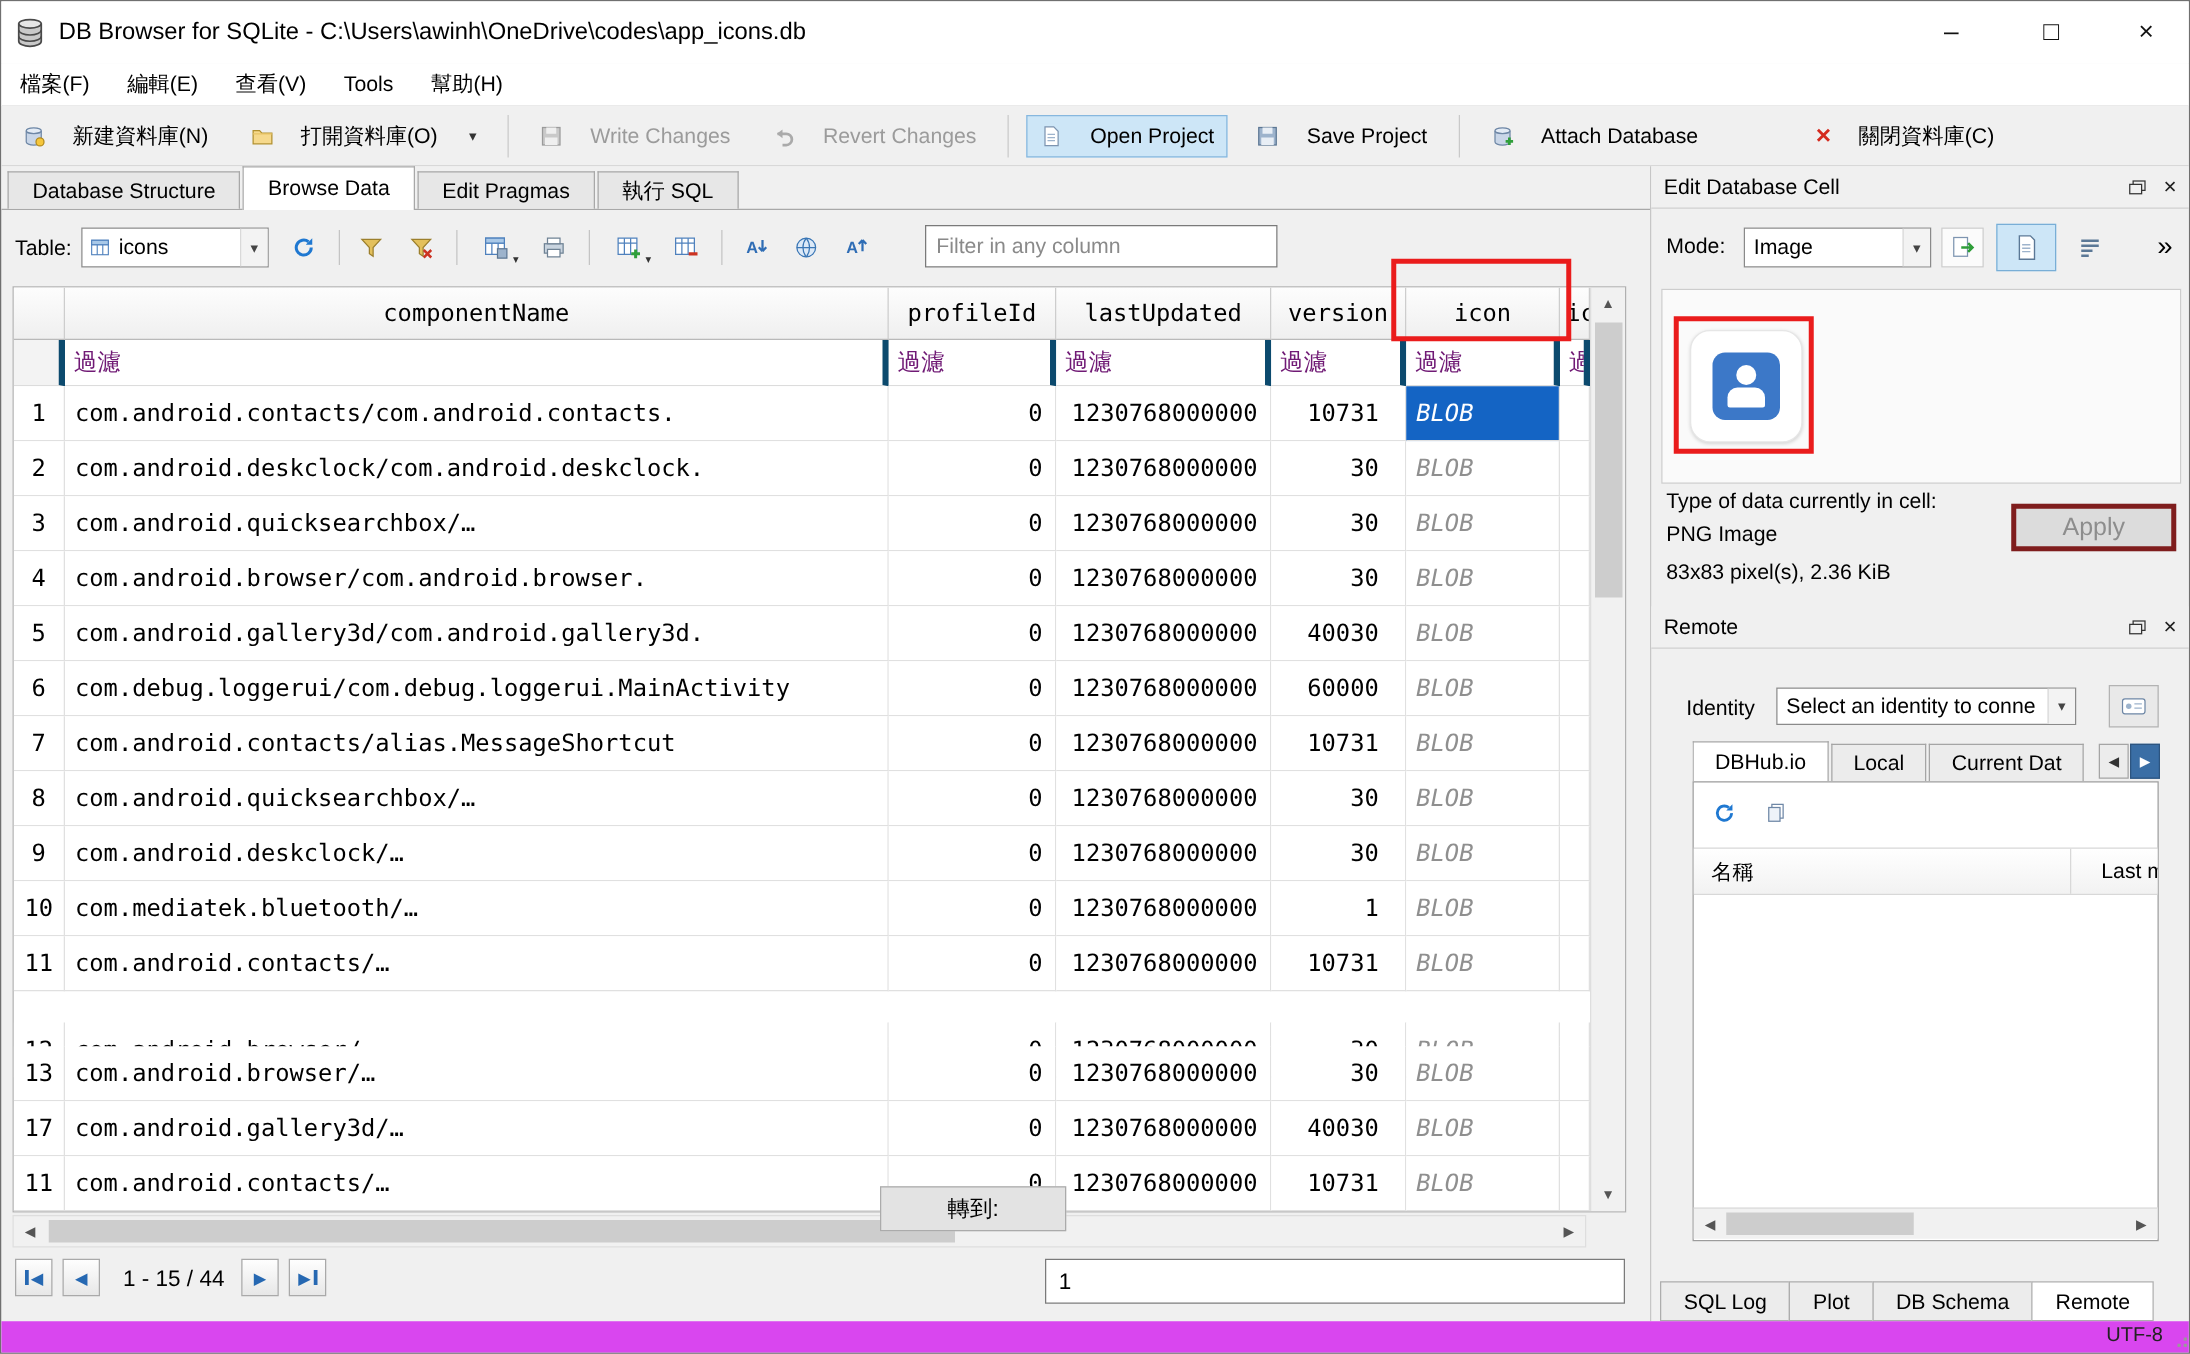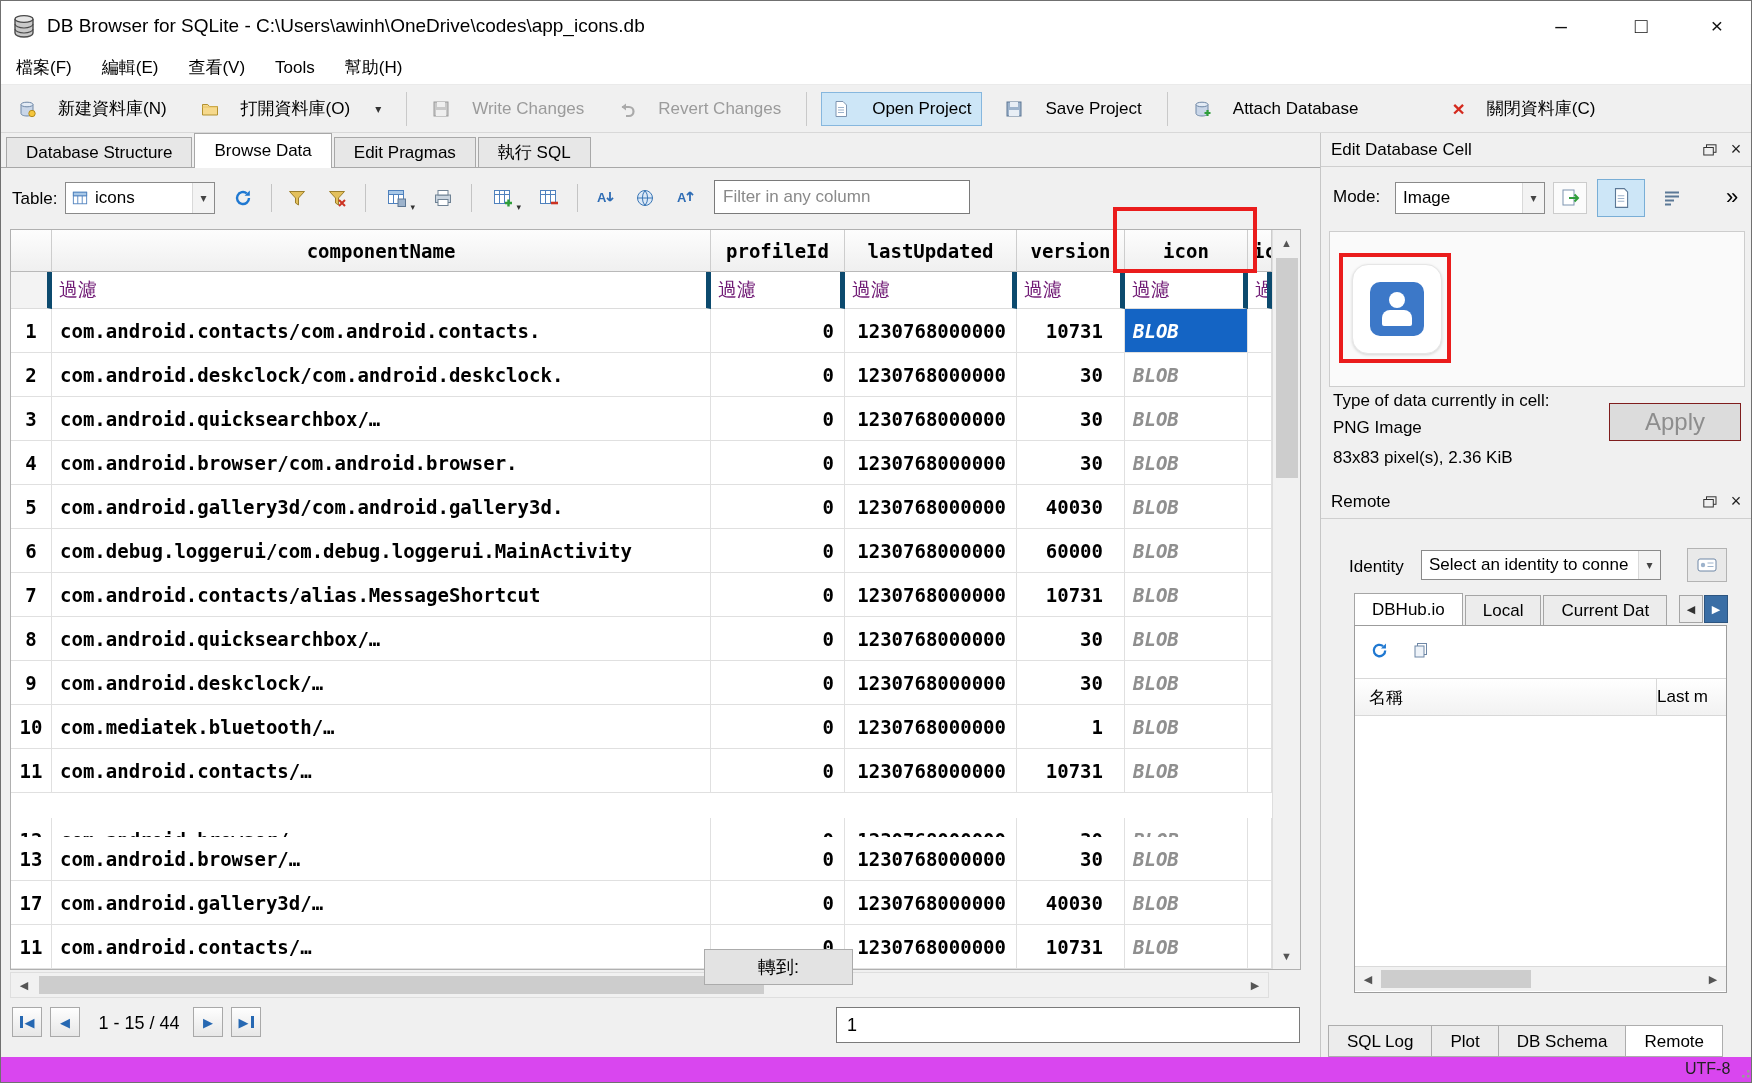--- a/index.html
+++ b/index.html
@@ -32,21 +32,21 @@
   .combo .txt{flex:1;padding-left:7px;white-space:nowrap;overflow:hidden}
   .combo .arrow{width:22px;height:100%;display:flex;align-items:center;justify-content:center;font-size:12px;color:#444;background:#f3f3f3;border-left:1px solid #d9d9d9}
   .icon-btn{display:flex;align-items:center;justify-content:center;background:transparent;border:1px solid transparent;position:absolute}
   .icon-btn.framed{background:#fbfbfb;border-color:#cccccc}
   .vsep{width:1px;background:#c4c4c4;position:absolute}
   .mini-arrow{position:absolute;right:1px;bottom:1px;font-size:9px;color:#333;line-height:9px}
   .filter-input{position:absolute;border:1px solid #7a7a7a;background:#fff;padding-left:8px;font-size:17px;font-family:"Liberation Sans",sans-serif;color:#222}
   .filter-input::placeholder{color:#8a8a8a}
   
   .table-wrap{left:9px;top:228px;width:1291px;height:741px;background:#fff;border:1px solid #b0b0b0;overflow:hidden}
-  .grow{position:absolute;left:0;display:flex;font-family:"DejaVu Sans Mono",monospace;font-weight:bold;font-size:19px}
+  .grow{position:absolute;left:0;display:flex;font-family:"DejaVu Sans Mono",monospace;font-weight:normal;font-size:19px}
   .hdr{top:0;height:42px;background:linear-gradient(#fdfdfd,#efefef)}
   .hdr .c{display:flex;align-items:center;justify-content:center;border-right:1px solid #cdcdcd;border-bottom:1px solid #b9b9b9;overflow:hidden}
   .frow{top:42px;height:37px;font-family:"Liberation Sans",sans-serif;font-weight:normal}
   .frow .c{display:flex;align-items:center;padding-left:7px;color:#701a75;border-right:5px solid #0c4a6e;border-bottom:1px solid #dcdcdc;overflow:hidden;white-space:nowrap;background:#fff}
   .frow .c.corner{background:#f3f3f3;padding:0}
   .drow{height:44px}
   .drow .c{display:flex;align-items:center;border-right:1px solid #e0e0e0;border-bottom:1px solid #e0e0e0;overflow:hidden;white-space:nowrap;background:#fff}
   .c1{width:41px;justify-content:center}
   .c2{width:659px;padding-left:8px}
   .c3{width:134px;justify-content:flex-end;padding-right:10px}
@@ -74,32 +74,32 @@
   .dockbg{left:1319px;top:132px;width:433px;height:924px;background:#f0f0f0;border-left:1px solid #c6c6c6}
   .dock-hdr{position:absolute;height:34px;background:#f0f0f0;border-bottom:1px solid #cfcfcf;display:flex;align-items:center}
   .dock-hdr .t{margin-left:10px;font-size:17px}
   .dock-btn{width:26px;height:24px;display:flex;align-items:center;justify-content:center;color:#222;font-size:18px}
   .mode-btn{position:absolute;display:flex;align-items:center;justify-content:center}
   .preview{left:1328px;top:230px;width:416px;height:156px;background:#fafafa;border:1px solid #cdcdcd}
   .icon-card{position:absolute;left:22px;top:32px;width:90px;height:90px;background:#fff;border:1px solid #e6e6e6;border-radius:16px;box-shadow:0 1px 3px rgba(0,0,0,.15);display:flex;align-items:center;justify-content:center}
   .contact-sq{width:54px;height:54px;background:#3c78c8;border-radius:10px;position:relative}
   .p-head{position:absolute;left:19px;top:10px;width:16px;height:16px;background:#fff;border-radius:50%}
   .p-body{position:absolute;left:12px;top:28px;width:30px;height:16px;background:#fff;border-radius:8px 8px 2px 2px}
-  .apply-btn{position:absolute;background:#dcdcdc;border:1px solid #7f1d1d;color:#8d8d8d;display:flex;align-items:center;justify-content:center;font-size:24px}
+  .apply-btn{position:absolute;background:#dcdcdc;border:4px solid #7f1d1d;color:#8d8d8d;display:flex;align-items:center;justify-content:center;font-size:20px}
   .redrect{position:absolute;border:4px solid #ea1c1c;pointer-events:none;z-index:50}
   
   .rtabs{position:absolute;display:flex;align-items:flex-end;overflow:hidden}
   .rtab{height:30px;line-height:29px;padding:0 17px;background:#ececec;border:1px solid #a5a5a5;border-bottom:none;margin-right:2px;white-space:nowrap}
   .rtab.active{background:#fff;height:33px;line-height:32px;margin-bottom:-1px}
   .spin-btn{position:absolute;width:24px;height:28px;display:flex;align-items:center;justify-content:center;font-size:11px;border:1px solid #a5a5a5;background:#ececec;color:#333}
   .spin-btn.dark{background:#3a6ea5;border-color:#2d5580;color:#fff}
   .rbox{left:1353px;top:624px;width:373px;height:368px;background:#fff;border:1px solid #9c9c9c}
   .rhdr{position:absolute;left:0;top:52px;width:371px;height:38px;background:linear-gradient(#ffffff,#f2f2f2);border-top:1px solid #d8d8d8;border-bottom:1px solid #d8d8d8;display:flex;align-items:center}
   .rhdr .colA{width:301px;padding-left:14px;overflow:hidden;white-space:nowrap}
-  .rhdr .colB{flex:1;padding-left:0;border-left:1px solid #d8d8d8;height:100%;display:flex;align-items:center;overflow:hidden;white-space:nowrap}
+  .rhdr .colB{flex:1;padding-left:24px;border-left:1px solid #d8d8d8;height:100%;display:flex;align-items:center;overflow:hidden;white-space:nowrap}
   .rbox-hscroll{position:absolute;left:0;top:340px;width:371px;height:25px;background:#f1f1f1;border-top:1px solid #dadada}
   
   .btab{height:32px;line-height:31px;padding:0 18px;background:#ececec;border:1px solid #adadad;margin-left:-1px;white-space:nowrap}
   .btab.active{background:#fff;font-weight:normal}
   .statusbar{left:0;top:1056px;width:1752px;height:27px;background:#d946ef}
 </style>
 </head>
 <body>
 
 <div class="app">
@@ -268,21 +268,21 @@
         <circle cx="10" cy="10" r="7.5" fill="#dce9f7" stroke="#3a76b5"></circle>
         <path d="M2.5 10h15M10 2.5a12 12 0 0 1 0 15M10 2.5a12 12 0 0 0 0 15" fill="none" stroke="#3a76b5"></path>
       </svg>
   </div>
   <div class="icon-btn" style="left:668px;top:181px;width:32px;height:32px">
     <svg width="20" height="20" viewBox="0 0 20 20">
         <text x="2" y="14" font-size="13" font-weight="bold" fill="#2f6db5">A</text>
         <path d="M15 13V4M15 4l-3 3.2M15 4l3 3.2" stroke="#2f6db5" stroke-width="1.8" fill="none"></path>
       </svg>
   </div>
-  <input class="filter-input" style="left: 713px; top: 179px; width: 256px; height: 34px;" placeholder="Filter in any column">
+  <input class="filter-input" style="left: 739px; top: 179px; width: 282px; height: 34px;" placeholder="Filter in any column">
 
   <div class="ab table-wrap">
     <div class="grow hdr">
       <div class="c c1"></div>
       <div class="c c2">componentName</div>
       <div class="c c3">profileId</div>
       <div class="c c4">lastUpdated</div>
       <div class="c c5">version</div>
       <div class="c c6">icon</div>
       <div class="c c7">ic</div>

